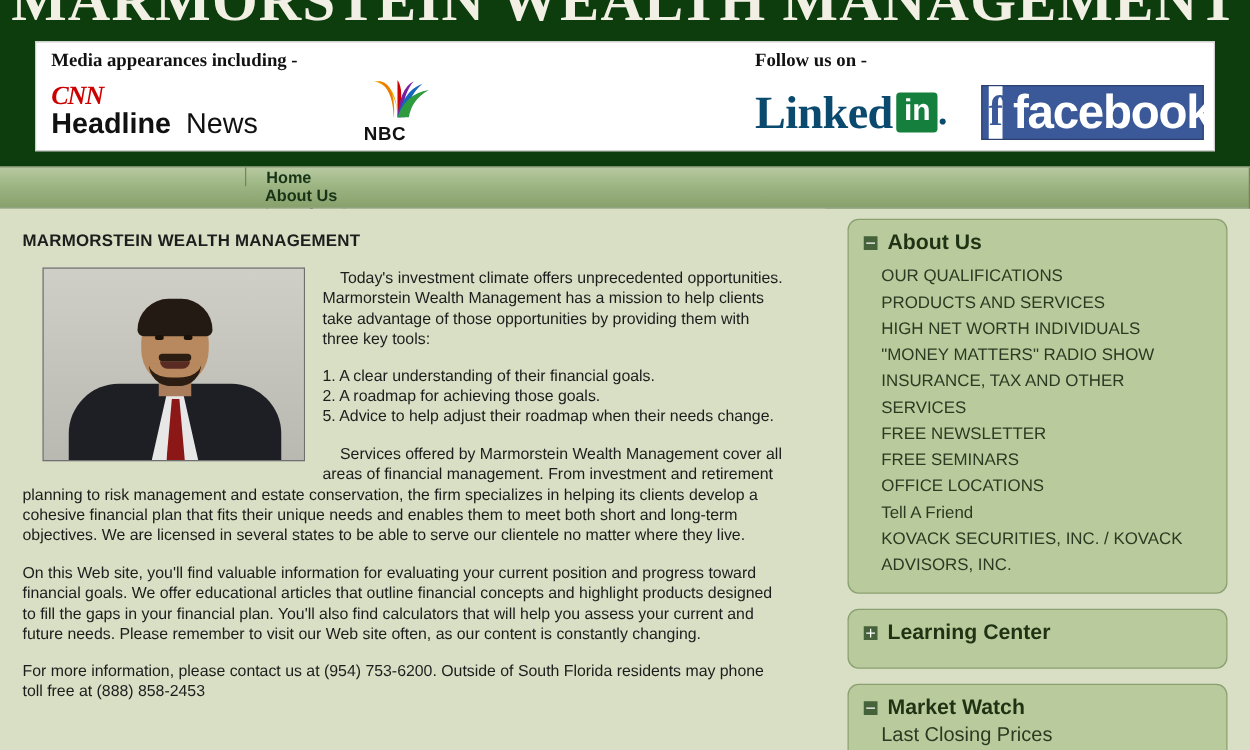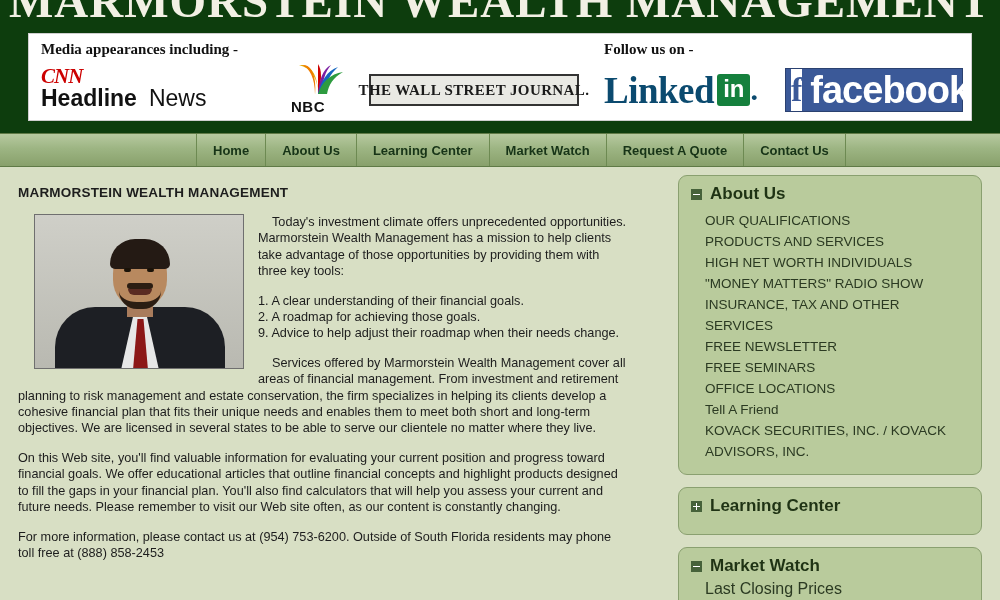--- a/index.html
+++ b/index.html
@@ -204,20 +204,21 @@
   .nav-bar {
     position: relative;
     width: 1000px;
     height: 34px;
     background: linear-gradient(to bottom, #b7c9a0 0%, #9db583 45%, #88a06b 100%);
     border-top: 1px solid #5f7a46;
     border-bottom: 1px solid #5f7a46;
     display: flex;
     align-items: stretch;
     padding-left: 196px;
+    flex-direction: column;
   }
   .nav-item {
     display: flex;
     align-items: center;
     padding: 0 16px;
     font-size: 13px;
     font-weight: bold;
     color: #173417;
     border-right: 1px solid #6d8a52;
     cursor: pointer;
@@ -425,23 +426,20 @@
           <path d="M27 30 C27 14 20 4 8 1 C18 0 27 8 27 30 Z" fill="#e3ae00"></path>
           <path d="M27 30 C27 14 22 3 14 0 C22 -1 29 8 27 30 Z" fill="#f07d00" transform="translate(-3,1)"></path>
           <path d="M27 30 C27 16 27 6 27 0 C31 6 31 16 27 30 Z" fill="#cc0000"></path>
           <path d="M27 30 C28 16 32 5 40 1 C34 8 32 16 30 30 Z" fill="#7b1fa2"></path>
           <path d="M27 30 C30 17 36 7 47 3 C39 10 35 18 33 30 Z" fill="#1565c0"></path>
           <path d="M27 30 C31 18 39 10 52 8 C42 14 38 20 36 30 Z" fill="#2e9b3f"></path>
         </svg>
         <div class="nbc-text">NBC</div>
       </div>
 
-      <div class="wsj-logo">
-        <div class="wsj-text">THE WALL STREET JOURNAL.</div>
-      </div>
 
       <div class="li-logo">
         <span class="li-word">Linked</span>
         <span class="li-box">in</span>
         <span class="li-dot">.</span>
       </div>
 
       <div class="fb-logo">
         <div class="fb-f">f</div>
         <div class="fb-word">facebook</div>
@@ -488,21 +486,21 @@
         <div class="p-beard"></div>
         <div class="p-mouth"></div>
         <div class="p-mus"></div>
       </div>
 
       <div class="body-text">
         <p class="indent">Today's investment climate offers unprecedented opportunities.  Marmorstein Wealth Management has a mission to help clients take advantage of those opportunities by providing them with three key tools:</p>
         <div class="list-lines">
           <div>1. A clear understanding of their financial goals.</div>
           <div>2. A roadmap for achieving those goals.</div>
-          <div>9. Advice to help adjust their roadmap when their needs change.</div>
+          <div>5. Advice to help adjust their roadmap when their needs change.</div>
         </div>
         <p class="indent">Services offered by Marmorstein Wealth Management cover all areas of financial management.  From investment and retirement planning to risk management and estate conservation, the  firm specializes in helping its clients develop a cohesive financial plan that fits their unique needs and enables them to meet both short and long-term objectives.  We are licensed in several states to be able to serve our clientele no matter where they live.</p>
         <p>On this Web site, you'll find valuable information for evaluating your current position and progress toward financial goals. We offer educational articles that outline financial concepts and highlight products designed to fill the gaps in your financial plan. You'll also find calculators that will help you assess your current and future needs. Please remember to visit our Web site often, as our content is constantly changing.</p>
         <p>For more information, please contact us at (954) 753-6200. Outside of South Florida residents may phone toll free at (888) 858-2453</p>
       </div>
     </div>
 
     <div class="sidebar">
 
       <div class="panel">

